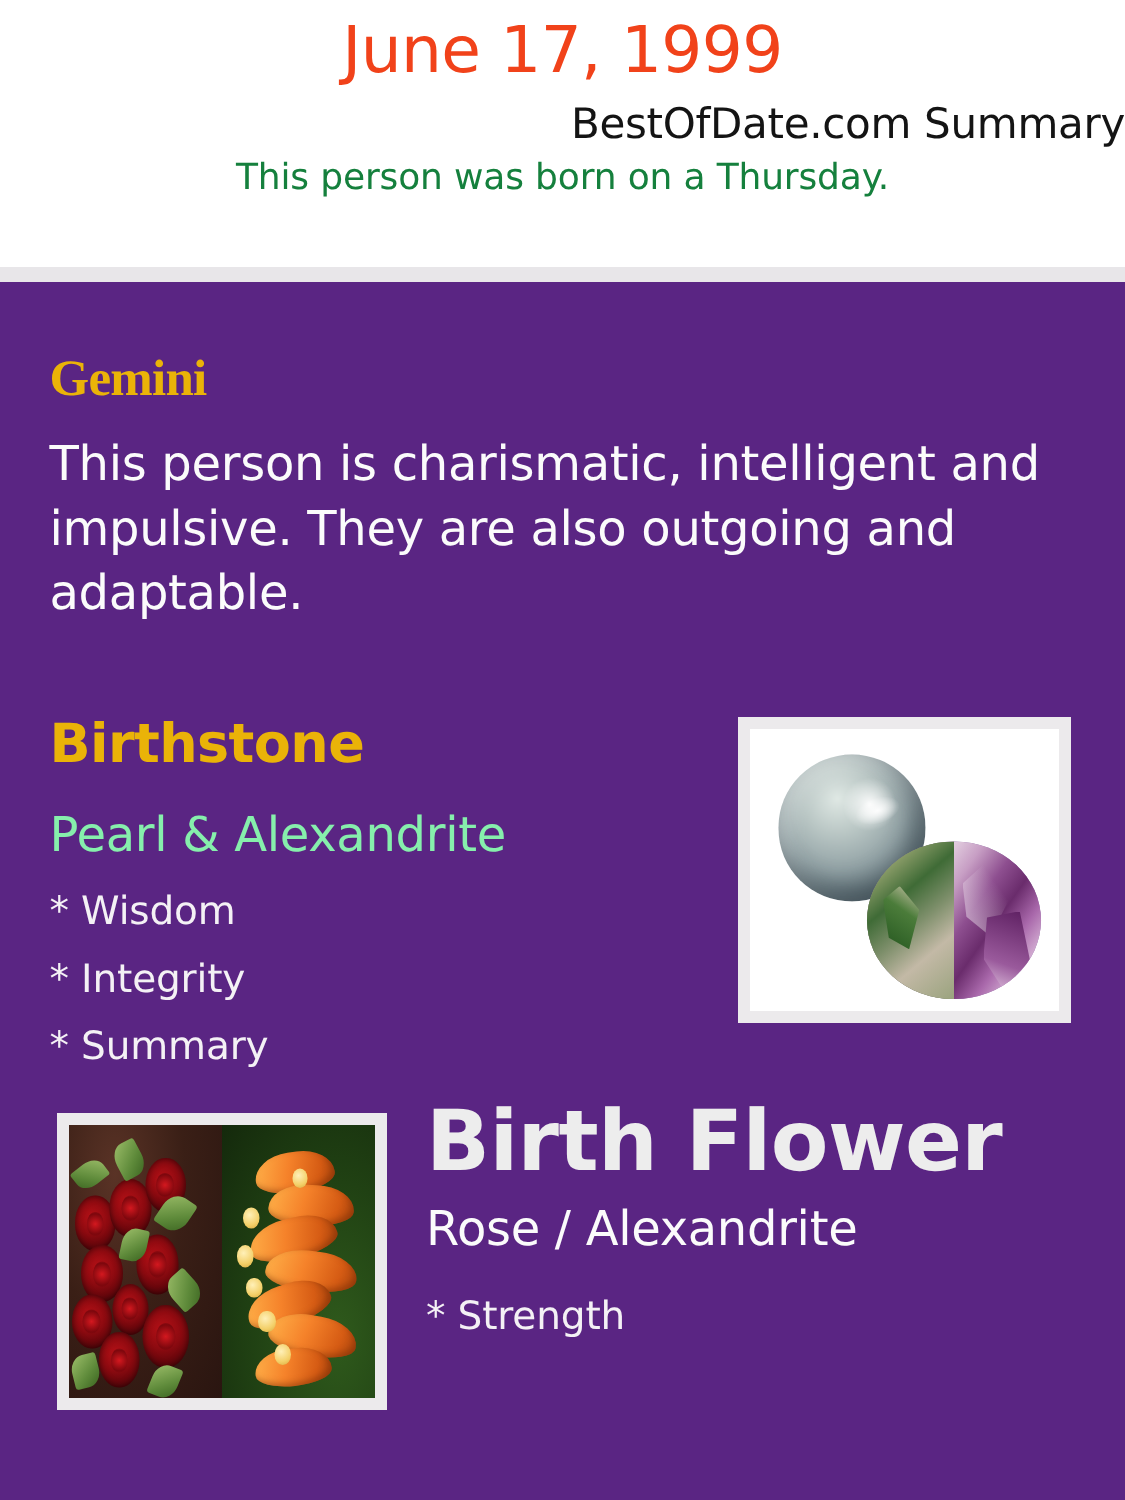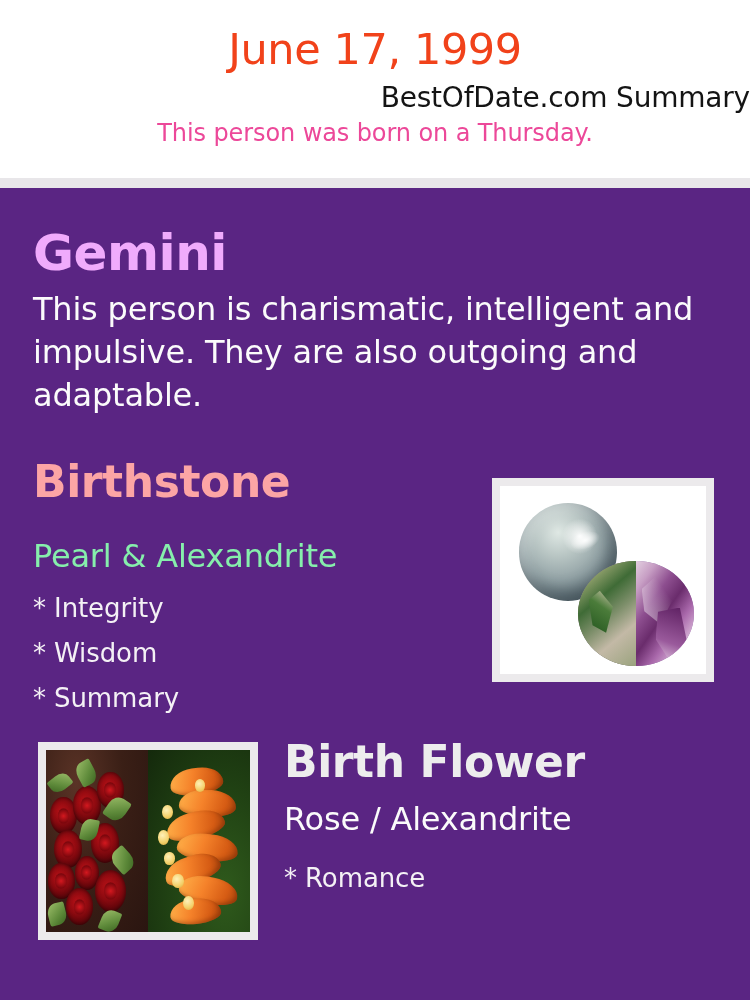--- a/index.html
+++ b/index.html
@@ -24,21 +24,21 @@
   }
 
   
   .header {
     position: absolute;
     left: 0; top: 0;
     width: 750px;
     height: 178px;
     background: #ffffff;
     text-align: center;
-    padding-top: 22px;
+    padding-top: 7px;
   }
 
   .date-title {
     font-size: 43px;
     font-weight: 400;
     color: #f1421a;
     line-height: 54px;
     letter-spacing: -0.4px;
   }
 
@@ -48,21 +48,21 @@
     color: #141414;
     line-height: 36px;
     margin-top: 4px;
     letter-spacing: -0.2px;
     text-align: right;
   }
 
   .born-line {
     font-size: 24px;
     font-weight: 400;
-    color: #ec4899;
+    color: #15803d;
     line-height: 32px;
     margin-top: 1px;
     letter-spacing: -0.1px;
   }
 
   .divider-band {
     position: absolute;
     left: 0; top: 178px;
     width: 750px;
     height: 10px;
@@ -74,45 +74,46 @@
     position: absolute;
     left: 0; top: 188px;
     width: 750px;
     height: 812px;
     background: #5a2583;
   }
 
   .sign-name {
     position: absolute;
     left: 33px; top: 36px;
-    font-size: 50px;
+    font-size: 34px;
     font-weight: bold;
-    color: #f0abfc;
+    color: #eab308;
     line-height: 58px;
     letter-spacing: -0.5px;
+    font-family: Liberation Serif, serif;
   }
 
   .sign-desc {
     position: absolute;
     left: 33px; top: 100px;
     width: 670px;
     font-size: 32px;
     font-weight: 400;
     color: #fbfbfb;
     line-height: 43px;
     letter-spacing: -0.2px;
   }
 
   
   .stone-heading {
     position: absolute;
-    left: 33px; top: 270px;
-    font-size: 44px;
+    left: 33px; top: 285px;
+    font-size: 36px;
     font-weight: bold;
-    color: #fca5a5;
+    color: #eab308;
     line-height: 48px;
     letter-spacing: -0.4px;
   }
 
   .stone-sub {
     position: absolute;
     left: 33px; top: 348px;
     font-size: 32px;
     font-weight: 400;
     color: #86efac;
@@ -132,21 +133,21 @@
     color: #f4f1f5;
     line-height: 45px;
     letter-spacing: -0.1px;
     white-space: pre;
   }
 
   
   .flower-heading {
     position: absolute;
     left: 284px; top: 547px;
-    font-size: 44px;
+    font-size: 56px;
     font-weight: bold;
     color: #ededed;
     line-height: 53px;
     letter-spacing: -0.4px;
   }
 
   .flower-sub {
     position: absolute;
     left: 284px; top: 611px;
     font-size: 32px;
@@ -337,22 +338,22 @@
   <div class="divider-band"></div>
 
   <div class="body-panel">
 
     <div class="sign-name" data-bind="zodiac.sign">Gemini</div>
     <div class="sign-desc" data-bind="zodiac.description">This person is charismatic, intelligent and impulsive. They are also outgoing and adaptable.</div>
 
     <div class="stone-heading" data-bind="birthstone.heading">Birthstone</div>
     <div class="stone-sub" data-bind="birthstone.name">Pearl &amp; Alexandrite</div>
     <ul class="stone-traits">
+      <li data-bind="birthstone.traits.0">* Wisdom</li>
       <li data-bind="birthstone.traits.1">* Integrity</li>
-      <li data-bind="birthstone.traits.0">* Wisdom</li>
       <li data-bind="birthstone.traits.2">* Summary</li>
     </ul>
 
     <div class="photo-frame stone-frame">
       <div class="photo-inner">
         <div class="pearl"></div>
         <div class="alexandrite">
           <div class="alex-left"></div>
           <div class="alex-right"></div>
         </div>
@@ -393,17 +394,17 @@
           <div class="trumpet-tip" style="left:24%; top:68%; width:11%; height:8%;"></div>
           <div class="trumpet-tip" style="left:34%; top:80%; width:11%; height:8%;"></div>
           <div class="trumpet-tip" style="left:46%; top:16%; width:10%; height:7%;"></div>
         </div>
       </div>
     </div>
 
     <div class="flower-heading" data-bind="birth_flower.heading">Birth Flower</div>
     <div class="flower-sub" data-bind="birth_flower.name">Rose / Alexandrite</div>
     <ul class="flower-traits">
-      <li data-bind="birth_flower.traits.0">* Romance</li>
+      <li data-bind="birth_flower.traits.0">* Strength</li>
     </ul>
 
   </div>
 </div>
 
 </body></html>

